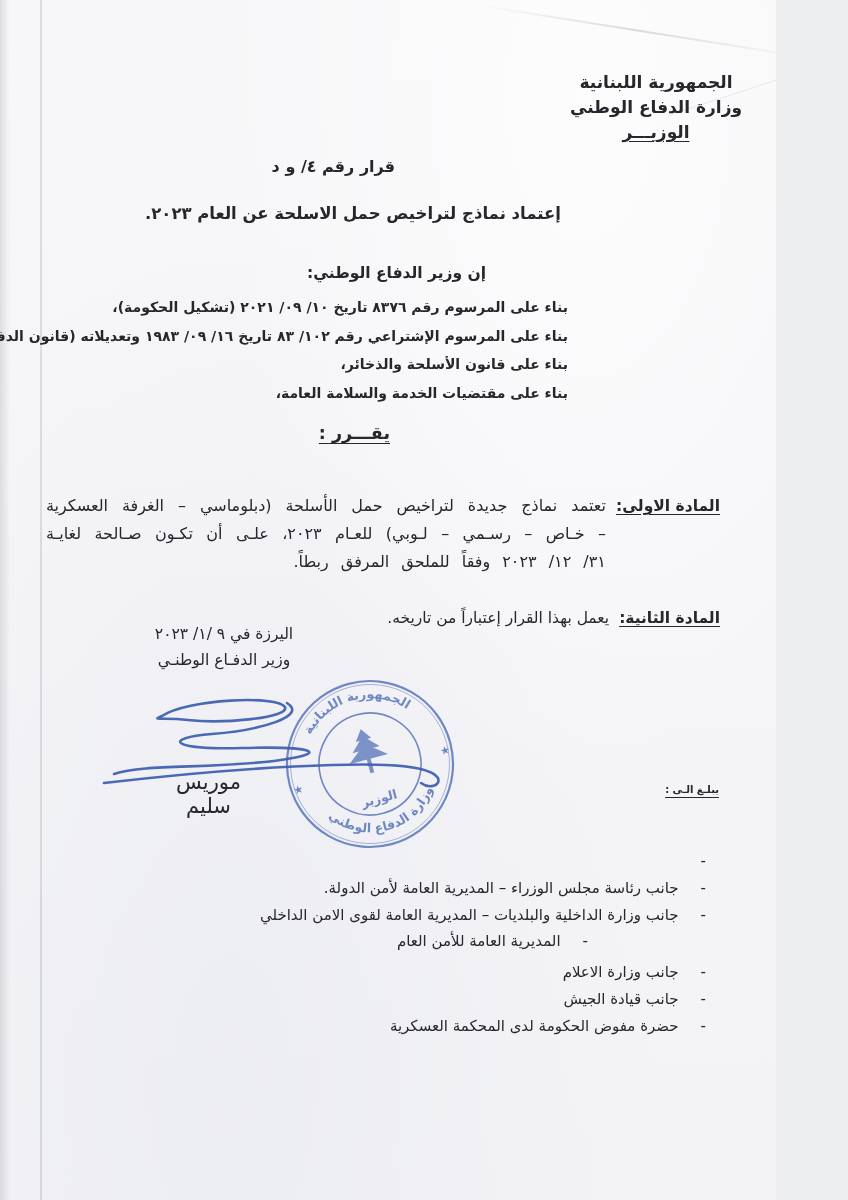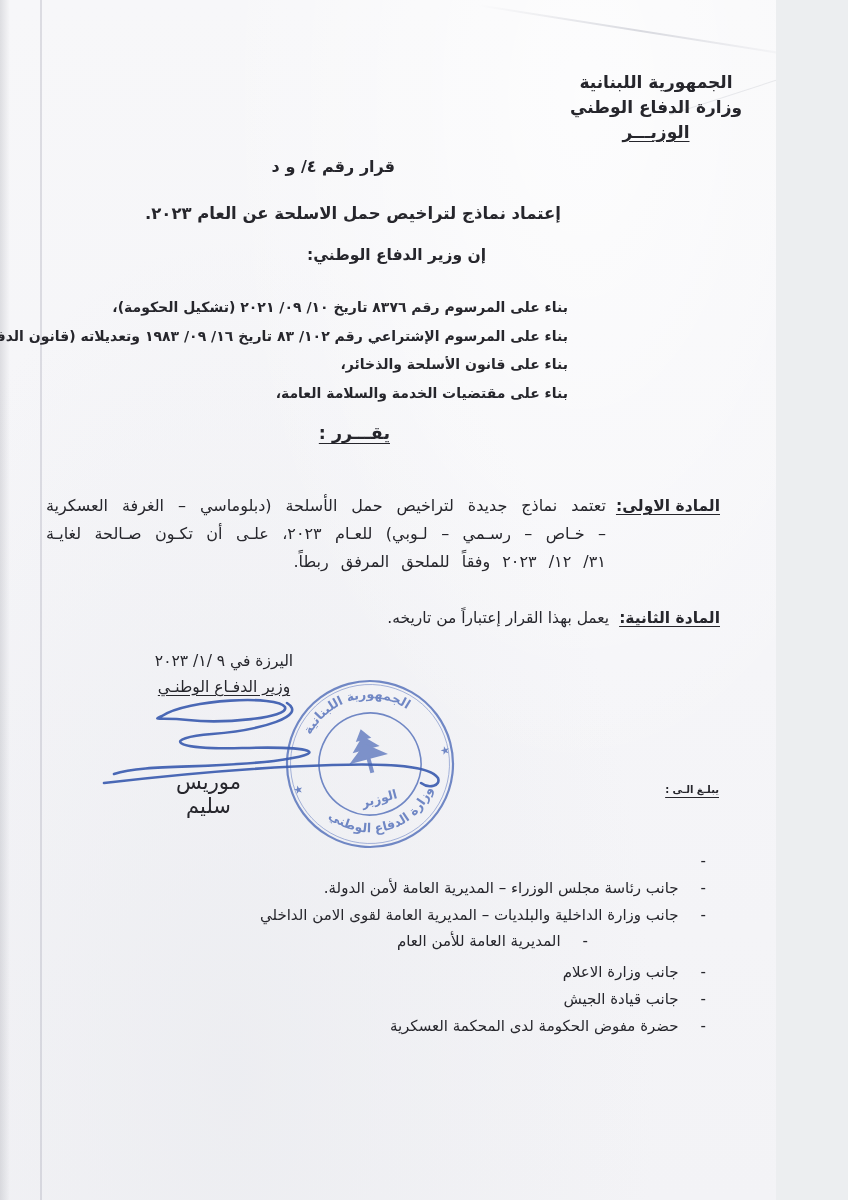--- a/index.html
+++ b/index.html
@@ -20,34 +20,34 @@
   .crease{top:30px;right:-30px;width:330px;height:2px;transform:rotate(9deg);
     background:linear-gradient(90deg,transparent,rgba(188,190,200,.55),transparent);}
   .crease2{top:96px;right:-10px;width:120px;height:1px;transform:rotate(-18deg);background:rgba(200,202,210,.4);}
 
   
   .header{top:70px;right:34px;text-align:center;font-weight:bold;font-size:17px;line-height:25px;}
   .header .office{text-decoration:underline;text-underline-offset:3px;}
 
   .decree-number{top:157px;right:381px;font-weight:bold;font-size:16px;white-space:nowrap;}
   .subject{top:204px;right:215px;font-weight:bold;font-size:16.5px;white-space:nowrap;}
-  .preamble-intro{top:246px;right:290px;font-weight:bold;font-size:15.5px;white-space:nowrap;}
+  .preamble-intro{top:264px;right:290px;font-weight:bold;font-size:15.5px;white-space:nowrap;}
   .clauses{top:293px;right:208px;font-weight:bold;font-size:14px;line-height:28.5px;text-align:right;}
   .clauses div{white-space:nowrap;}
   .decides{top:423px;right:386px;font-weight:bold;font-size:17.5px;text-decoration:underline;text-underline-offset:4px;white-space:nowrap;}
 
   .article{right:56px;width:700px;display:flex;gap:10px;align-items:flex-start;}
   .article-1{top:492px;}
   .article-2{top:604px;}
   .art-label{font-weight:bold;font-size:15.5px;white-space:nowrap;text-decoration:underline;text-underline-offset:3px;line-height:28px;}
   .art-text{font-size:16px;line-height:28px;text-align:justify;width:560px;word-spacing:7px;letter-spacing:.2px;}
   .art-text-single{font-size:15.5px;line-height:28px;white-space:nowrap;}
 
-  .sign-block{top:648px;left:110px;width:228px;text-align:center;font-size:15.5px;line-height:26px;}
-  .sign-block .title{text-decoration:underline;text-underline-offset:3px;}
+  .sign-block{top:621px;left:110px;width:228px;text-align:center;font-size:15.5px;line-height:26px;}
+  .sign-block .title{text-underline-offset:3px;}
   .signer-name{top:770px;left:156px;width:105px;text-align:center;font-size:21px;}
 
   .signature-svg{left:92px;top:690px;}
   .stamp-svg{left:281px;top:675px;filter:blur(.4px);opacity:.86;}
 
   .dist-heading{top:784px;right:57px;font-weight:bold;font-size:10px;text-decoration:underline;text-underline-offset:4px;white-space:nowrap;}
   .dist{right:70px;font-size:15px;line-height:26.8px;}
   .dist-a{top:848px;}
   .dist-b{top:959px;}
   .drow{display:flex;gap:22px;white-space:nowrap;}

